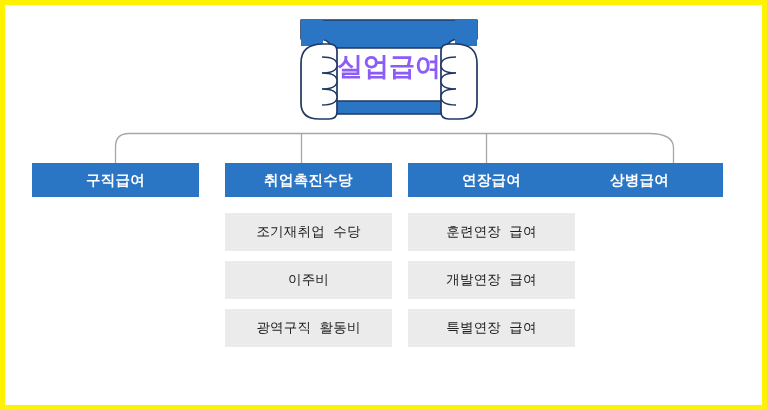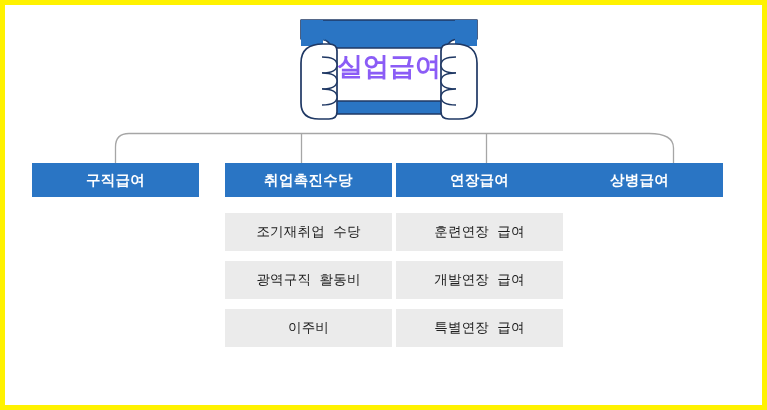--- a/index.html
+++ b/index.html
@@ -77,21 +77,21 @@
 
   
   .column {
     position: absolute;
     top: 158px;
     width: 167px;
     z-index: 2;
   }
   #col-0 { left: 27px; }
   #col-1 { left: 220px; }
-  #col-2 { left: 391px; }
+  #col-2 { left: 403px; }
   #col-3 { left: 551px; }
 
   .head-box {
     width: 167px;
     height: 34px;
     background: #2a75c4;
     color: #ffffff;
     font-size: 14.5px;
     font-weight: bold;
     display: flex;
@@ -182,22 +182,22 @@
 
     <div class="column" id="col-0">
       <div class="head-box">구직급여</div>
       <div class="sub-list"></div>
     </div>
 
     <div class="column" id="col-1">
       <div class="head-box">취업촉진수당</div>
       <div class="sub-list">
         <div class="sub-box">조기재취업 수당</div>
+        <div class="sub-box">이주비</div>
         <div class="sub-box">광역구직 활동비</div>
-        <div class="sub-box">이주비</div>
       </div>
     </div>
 
     <div class="column" id="col-2">
       <div class="head-box">연장급여</div>
       <div class="sub-list">
         <div class="sub-box">훈련연장 급여</div>
         <div class="sub-box">개발연장 급여</div>
         <div class="sub-box">특별연장 급여</div>
       </div>

